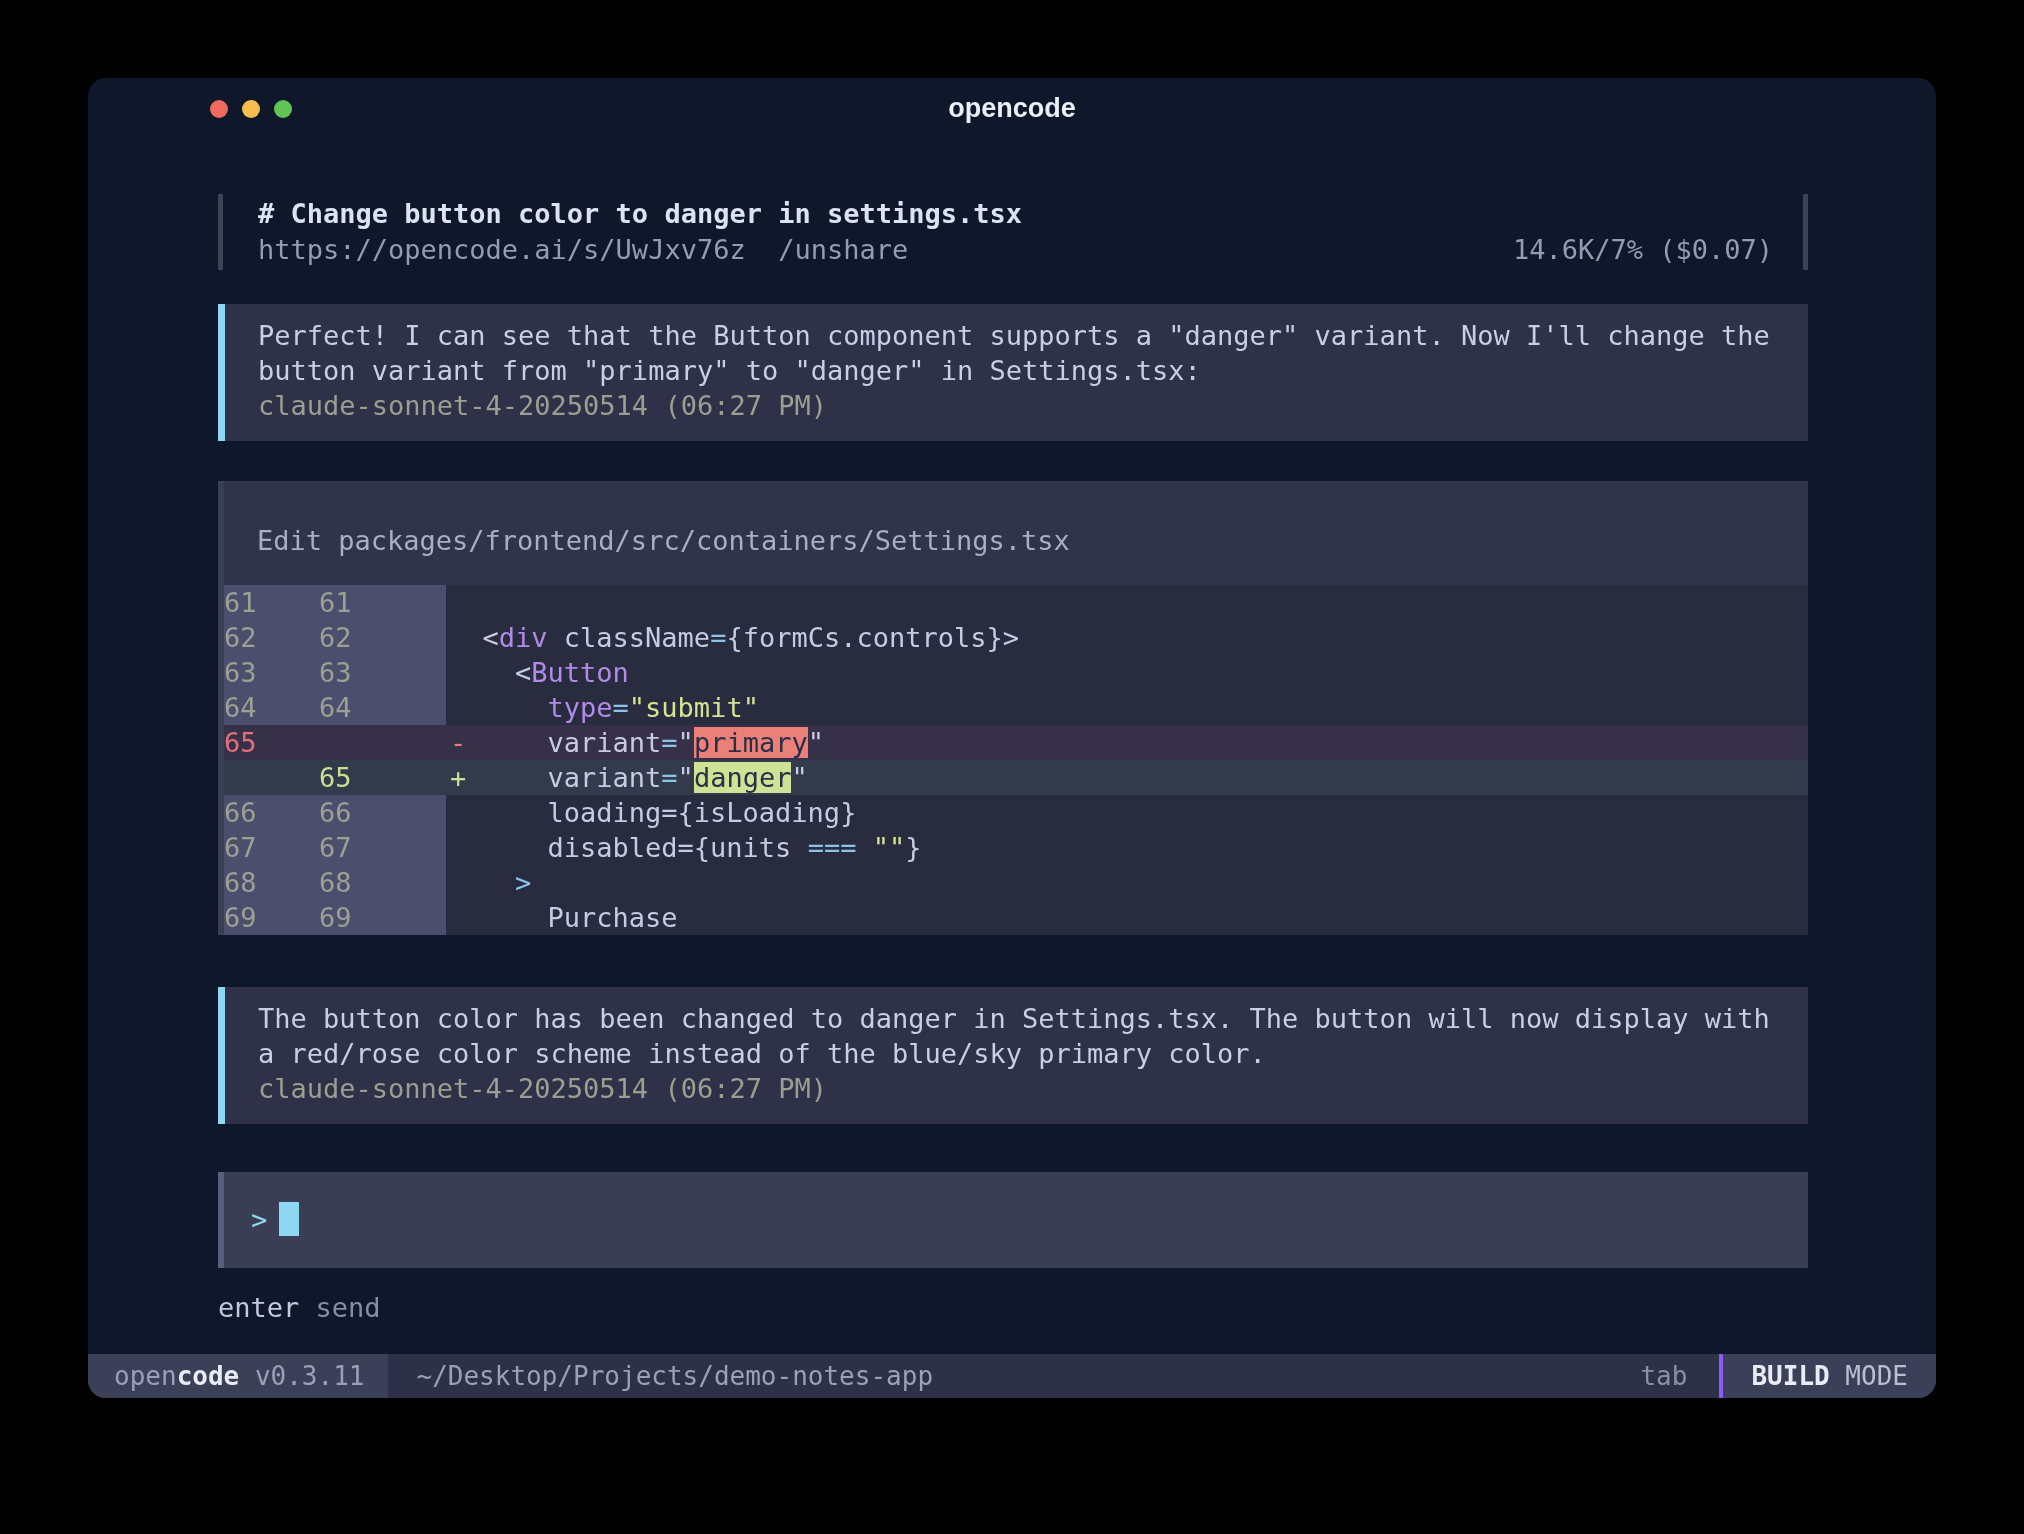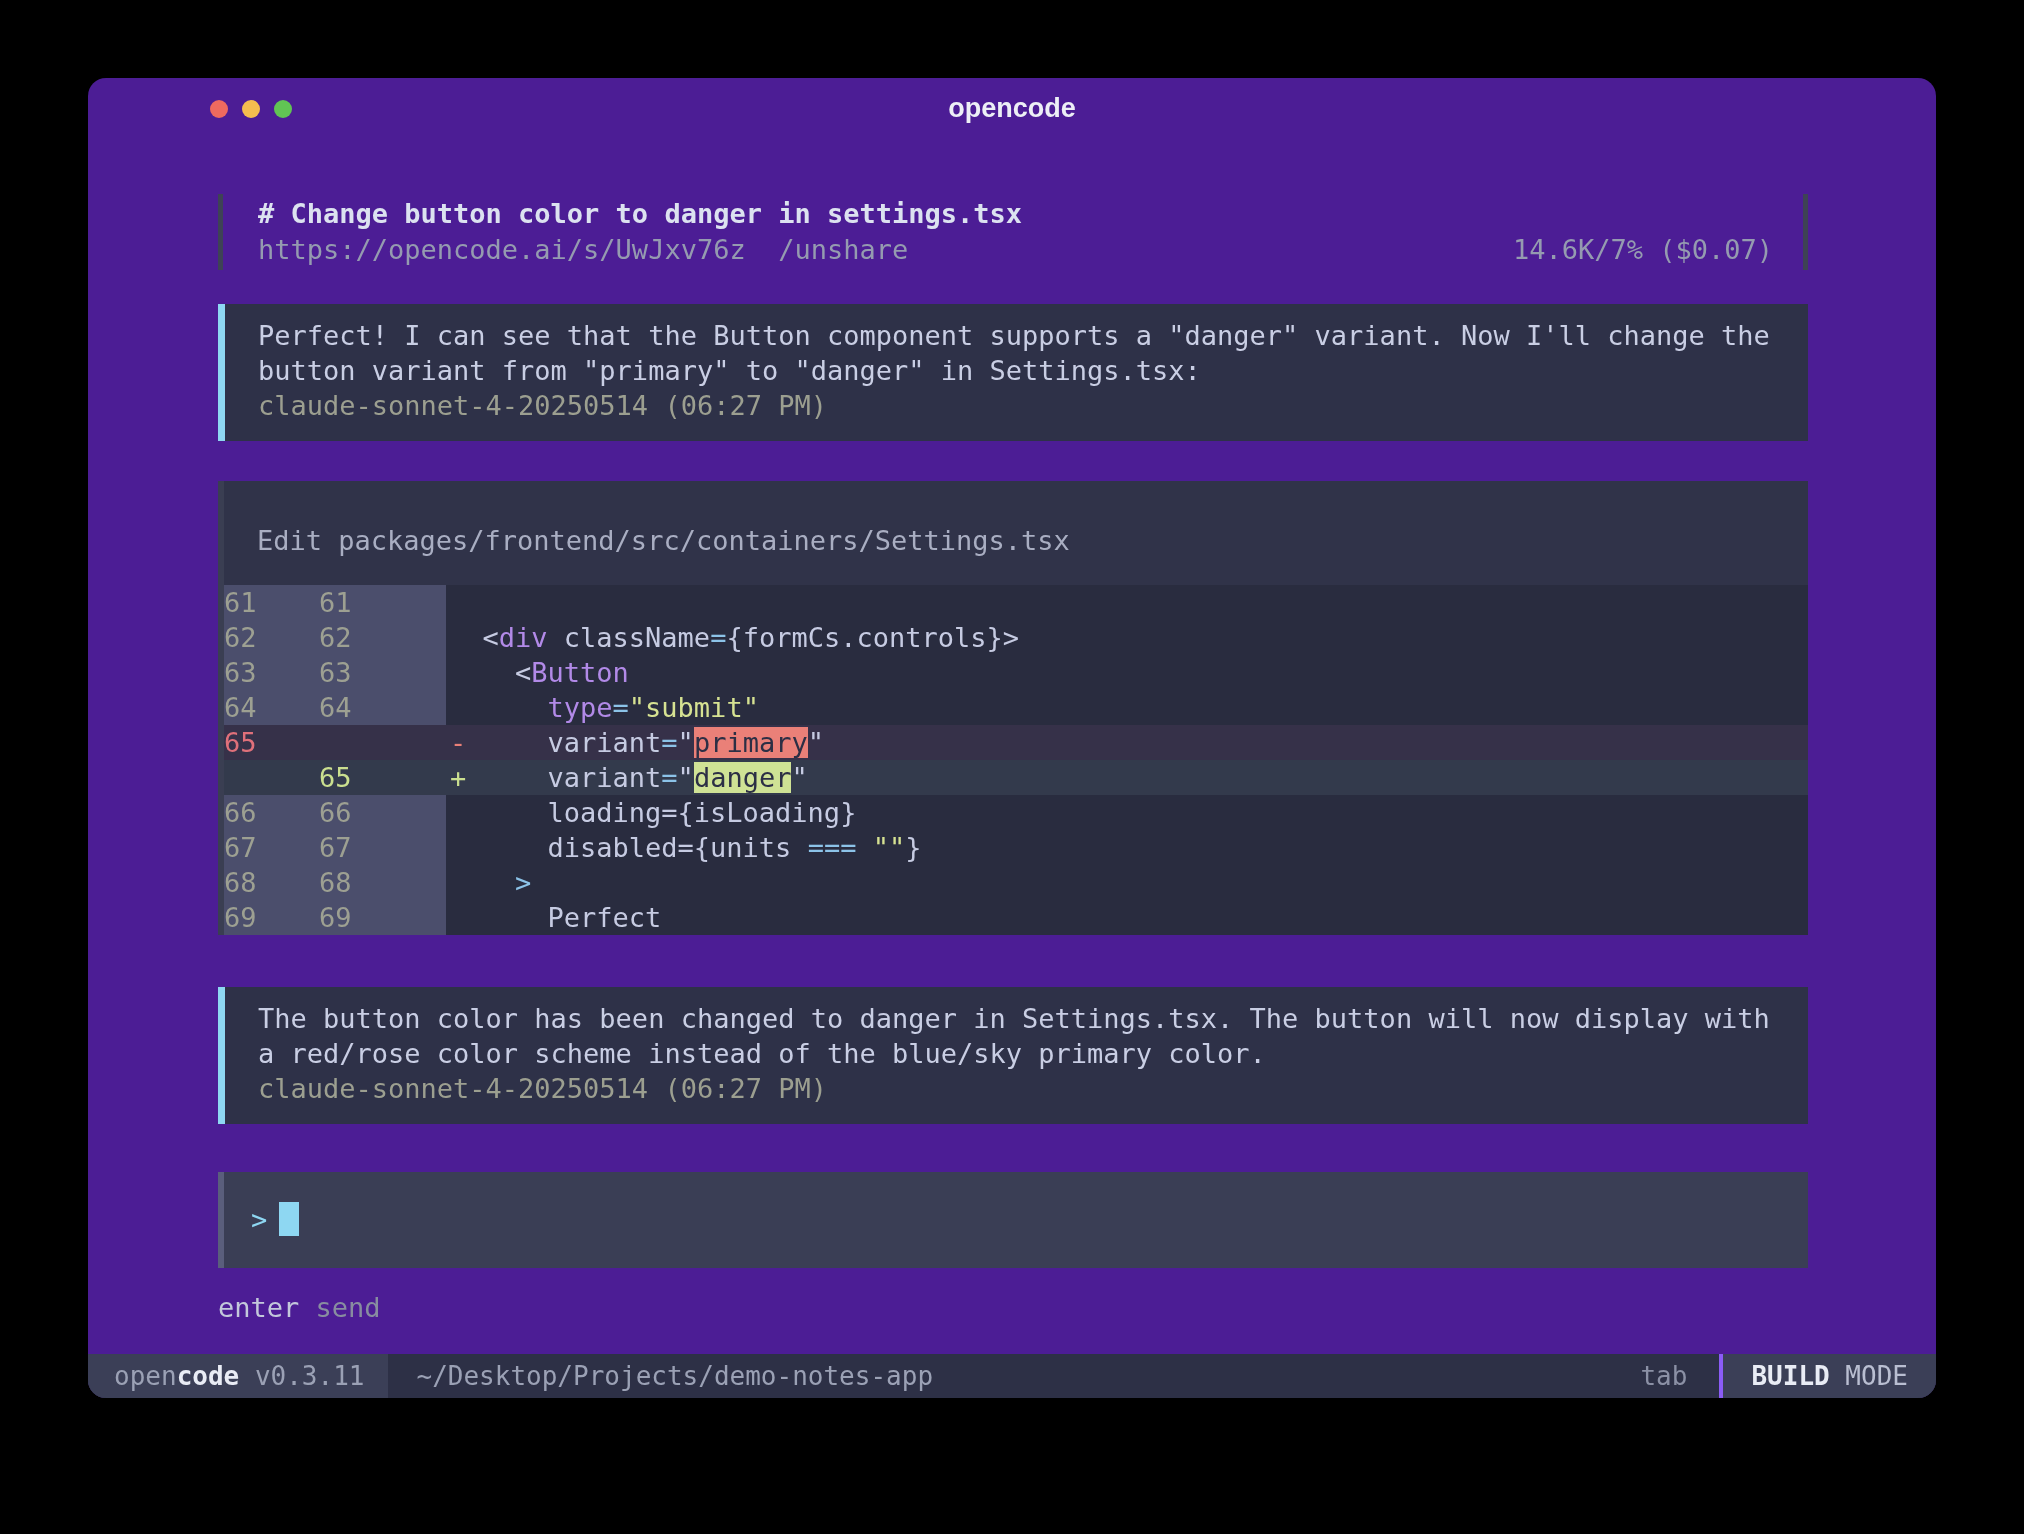--- a/index.html
+++ b/index.html
@@ -1,19 +1,19 @@
 <!DOCTYPE html>
 <html><head>
 <meta charset="utf-8">
 <style>
   html,body{margin:0;padding:0;background:#000;}
   body{width:2024px;height:1534px;position:relative;font-family:"DejaVu Sans Mono",monospace;}
   .window{
     position:absolute;left:88px;top:78px;width:1848px;height:1320px;
-    background:#4c1d95;border-radius:18px;overflow:hidden;
+    background:#0f172a;border-radius:18px;overflow:hidden;
     display:flex;flex-direction:column;
   }
   
   .titlebar{height:60px;position:relative;flex:none;}
   .lights{position:absolute;left:122px;top:22px;display:flex;gap:14px;}
   .light{width:18px;height:18px;border-radius:50%;}
   .light.red{background:#ee6a5f;}
   .light.yellow{background:#f5bd4f;}
   .light.green{background:#61c454;}
   .win-title{
@@ -187,21 +187,21 @@
                 <span class="num old">68</span>
                 <span class="num new">68</span>
               </span>
               <span class="code"><span class="tok-text">    </span><span class="tok-cyan">&gt;</span></span>
             </div>
             <div class="diff-row ctx">
               <span class="gut">
                 <span class="num old">69</span>
                 <span class="num new">69</span>
               </span>
-              <span class="code"><span class="tok-text">      Perfect</span></span>
+              <span class="code"><span class="tok-text">      Purchase</span></span>
             </div>
           </div>
       </div>
     </div>
 
     <div class="msg" style="margin-top:52px;">
       <div class="accent"></div>
       <div class="body">
         <div class="msg-text">The button color has been changed to danger in Settings.tsx. The button will now display with
 a red/rose color scheme instead of the blue/sky primary color.</div>

